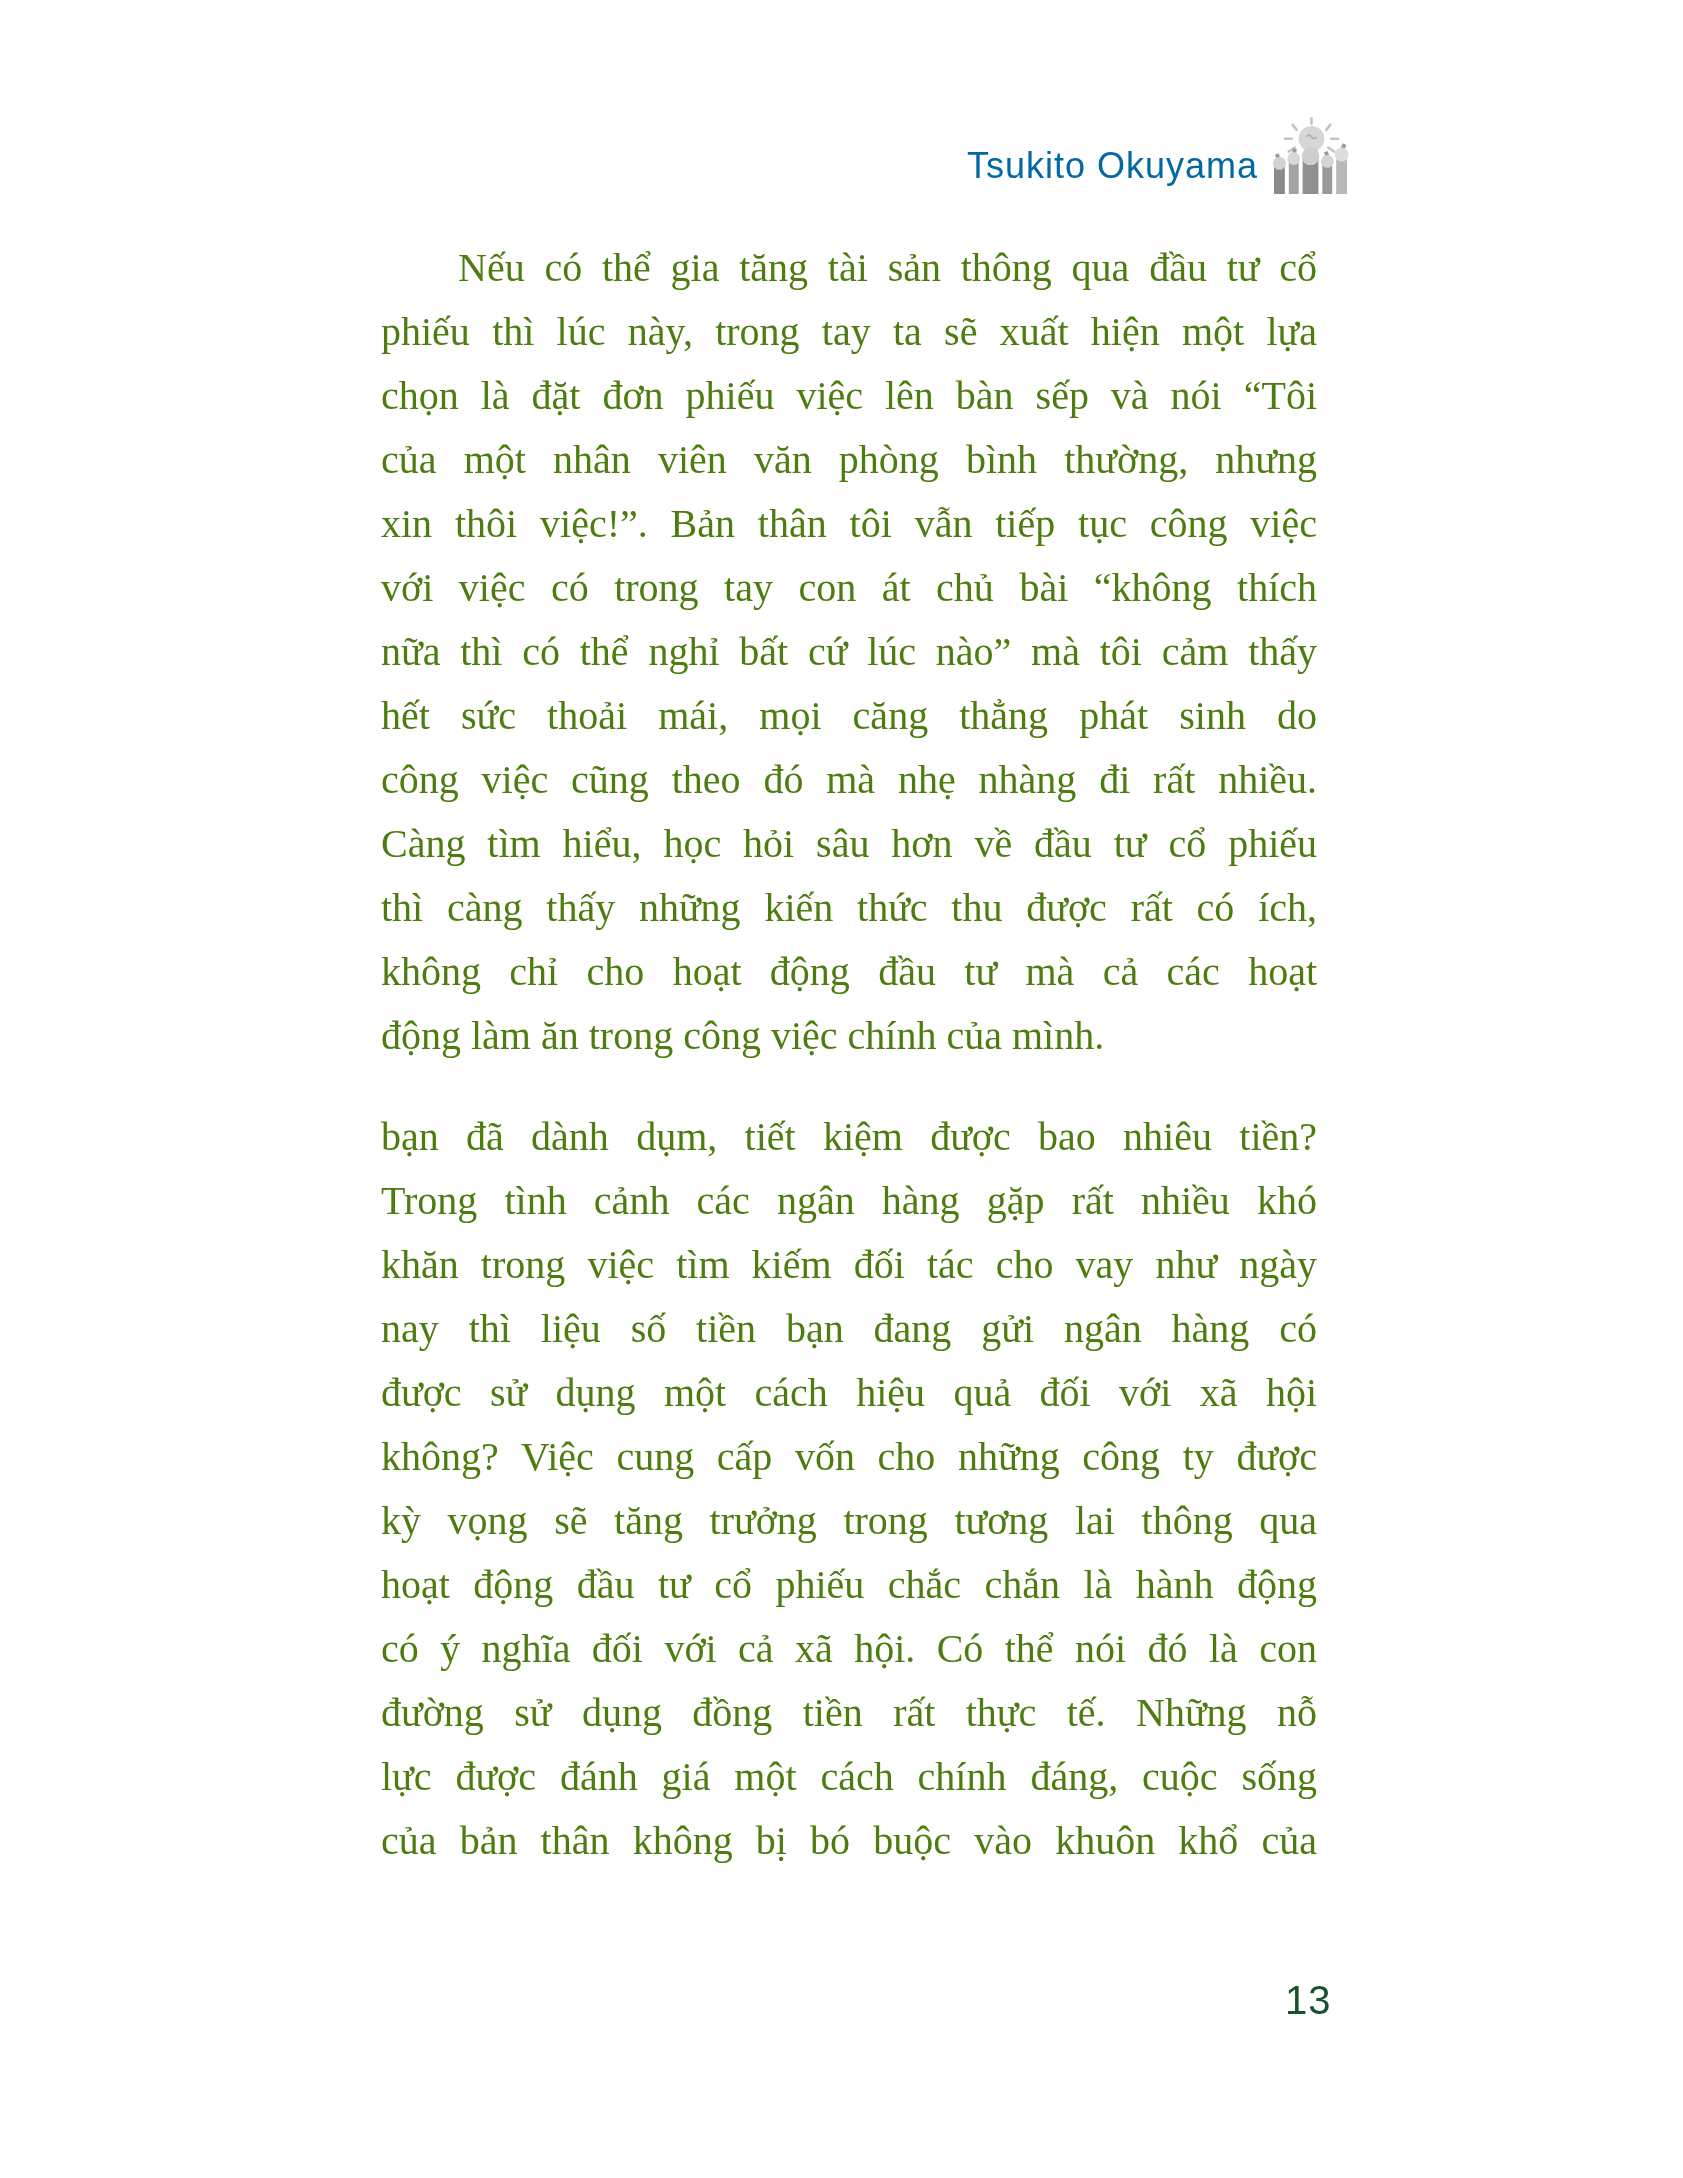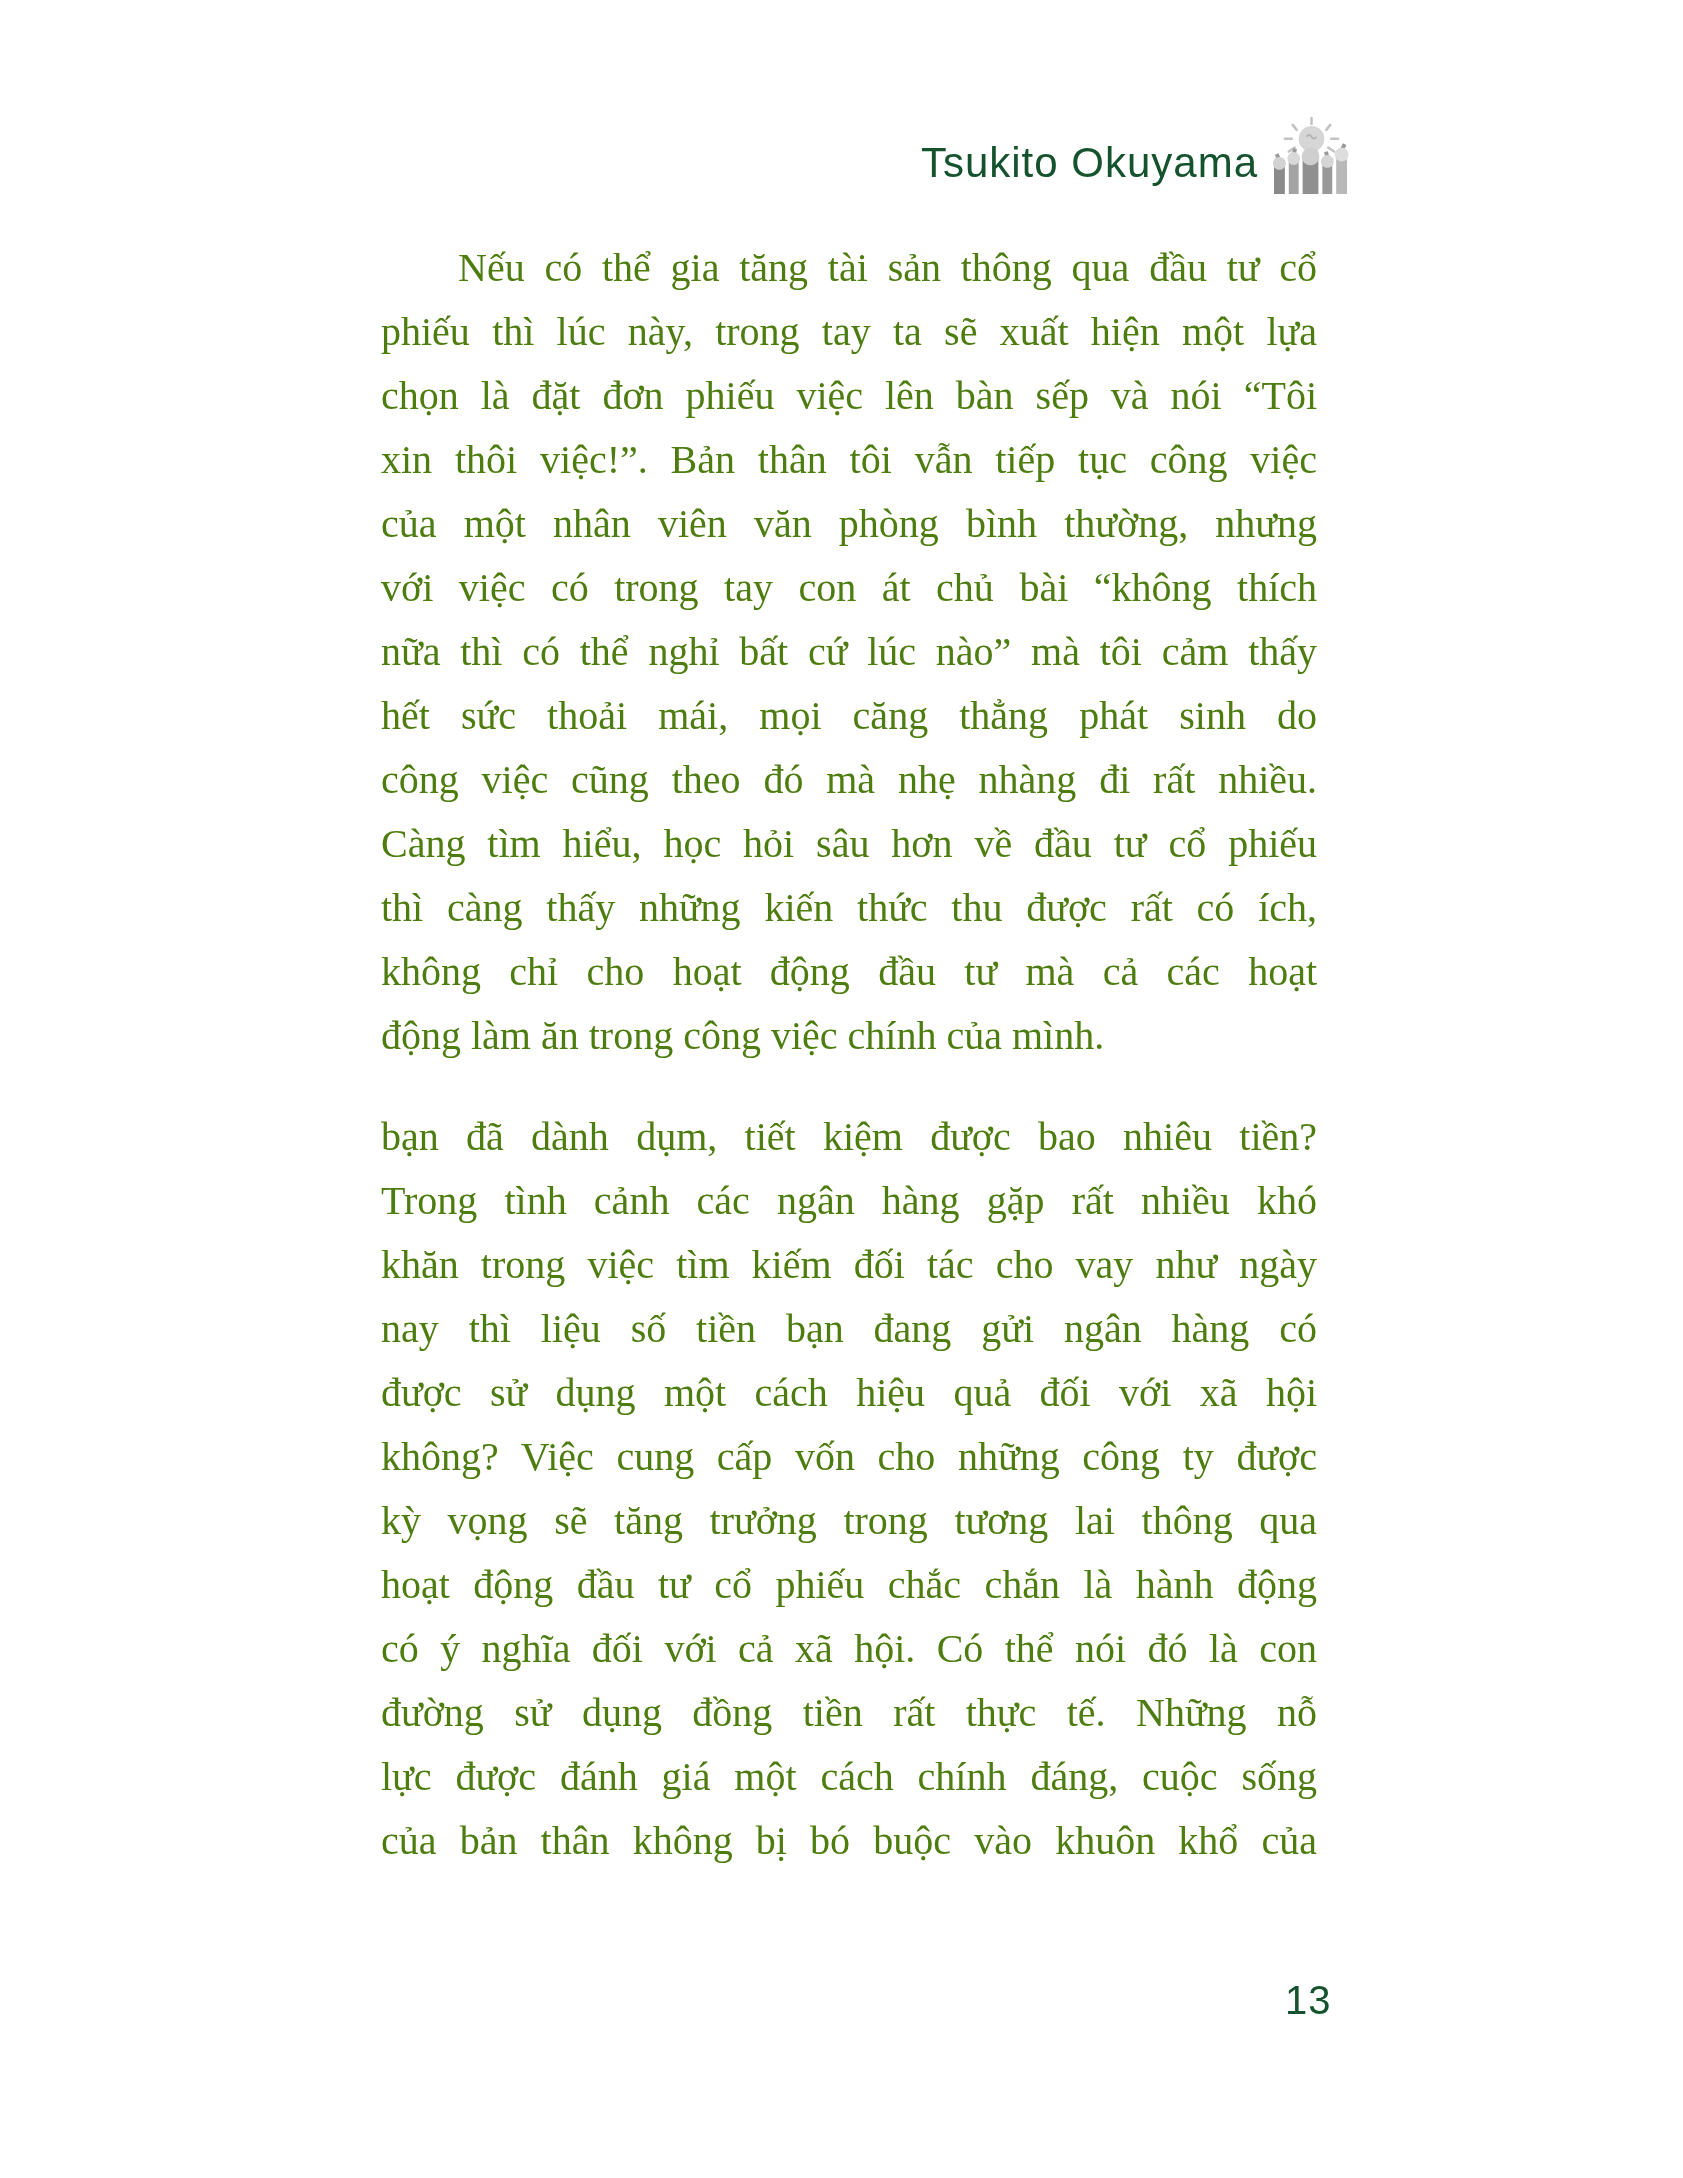--- a/index.html
+++ b/index.html
@@ -15,23 +15,23 @@
   .header {
     position: absolute;
     top: 117px;
     right: 332px;
     display: flex;
     align-items: flex-end;
     gap: 14px;
   }
   .author {
     font-family: "Liberation Sans", sans-serif;
-    font-size: 42px;
+    font-size: 36px;
     font-weight: 400;
-    color: #14532d;
+    color: #0369a1;
     letter-spacing: 1px;
     line-height: 1.1;
     padding-bottom: 8px;
   }
   .brand-icon { width: 79px; height: 77px; display: block; }
   .content {
     position: absolute;
     left: 381px;
     top: 236px;
     width: 936px;
@@ -104,22 +104,22 @@
         <circle cx="70.5" cy="38" r="7" fill="#dddddd"></circle>
       </svg>
     </span>
   </div>
 
   <div class="content">
     <div class="paragraph">
       <div class="line first">Nếu có thể gia tăng tài sản thông qua đầu tư cổ</div>
       <div class="line">phiếu thì lúc này, trong tay ta sẽ xuất hiện một lựa</div>
       <div class="line">chọn là đặt đơn phiếu việc lên bàn sếp và nói “Tôi</div>
+      <div class="line">của một nhân viên văn phòng bình thường, nhưng</div>
       <div class="line">xin thôi việc!”. Bản thân tôi vẫn tiếp tục công việc</div>
-      <div class="line">của một nhân viên văn phòng bình thường, nhưng</div>
       <div class="line">với việc có trong tay con át chủ bài “không thích</div>
       <div class="line">nữa thì có thể nghỉ bất cứ lúc nào” mà tôi cảm thấy</div>
       <div class="line">hết sức thoải mái, mọi căng thẳng phát sinh do</div>
       <div class="line">công việc cũng theo đó mà nhẹ nhàng đi rất nhiều.</div>
       <div class="line">Càng tìm hiểu, học hỏi sâu hơn về đầu tư cổ phiếu</div>
       <div class="line">thì càng thấy những kiến thức thu được rất có ích,</div>
       <div class="line">không chỉ cho hoạt động đầu tư mà cả các hoạt</div>
       <div class="line para-end">động làm ăn trong công việc chính của mình.</div>
     </div>
     <div class="paragraph">

